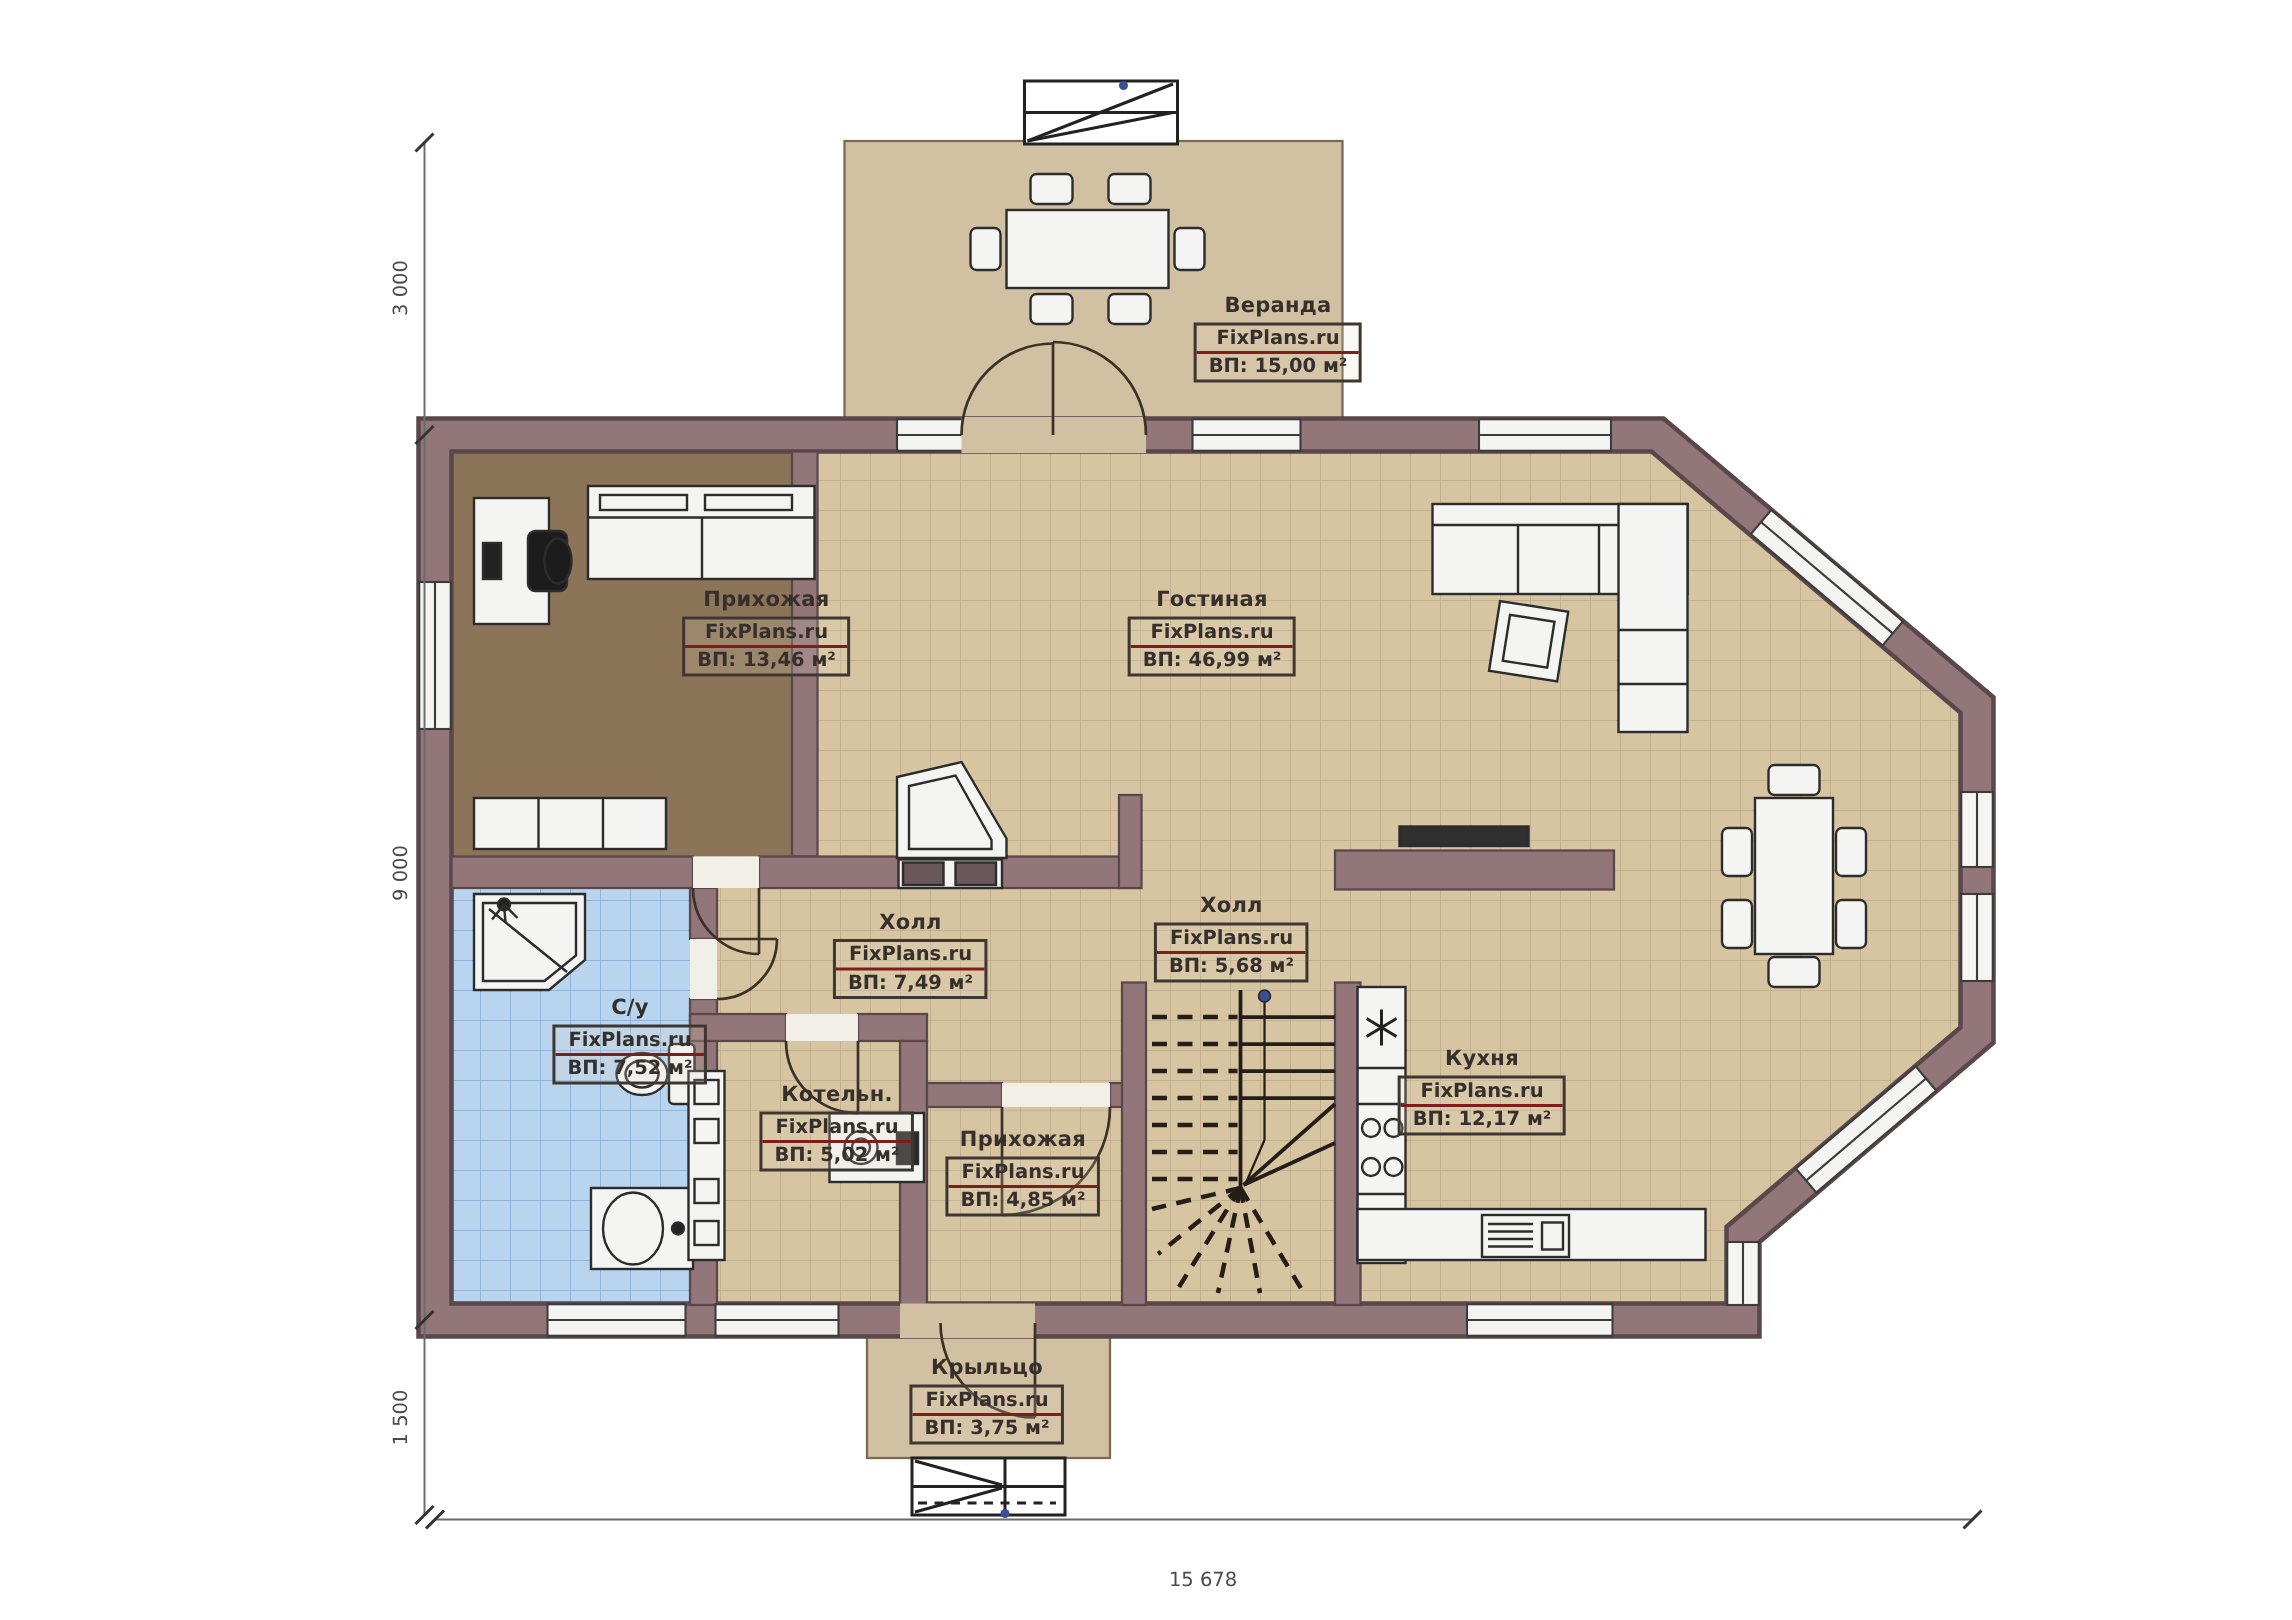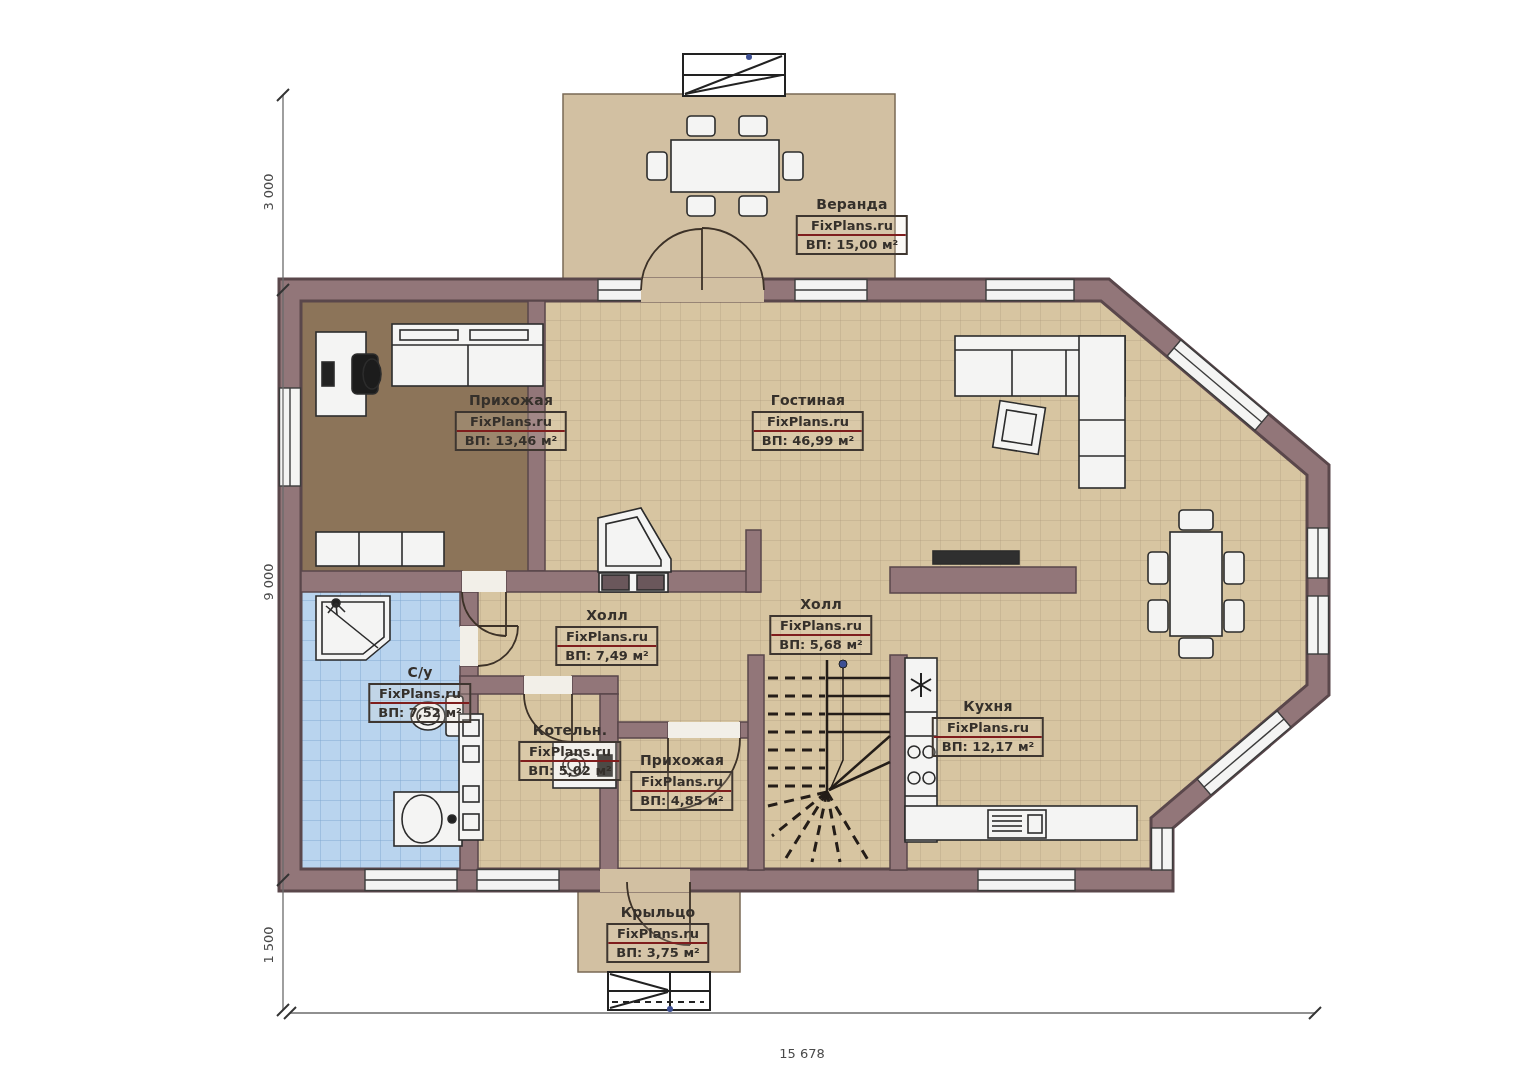--- a/index.html
+++ b/index.html
@@ -381,21 +381,21 @@
   </div>
 
   <div class="room-label" style="left:420px;top:664px;">
     <div class="room-name">С/у</div>
     <div class="room-box">
       <div class="row">FixPlans.ru</div>
       <div class="row">ВП: 7,52 м²</div>
     </div>
   </div>
 
-  <div class="room-label" style="left:564px;top:722px;padding-left:12px;">
+  <div class="room-label" style="left:552px;top:722px;padding-left:12px;">
     <div class="room-name">Котельн.</div>
     <div class="room-box">
       <div class="row">FixPlans.ru</div>
       <div class="row">ВП: 5,02 м²</div>
     </div>
   </div>
 
   <div class="room-label" style="left:682px;top:752px;">
     <div class="room-name">Прихожая</div>
     <div class="room-box">

